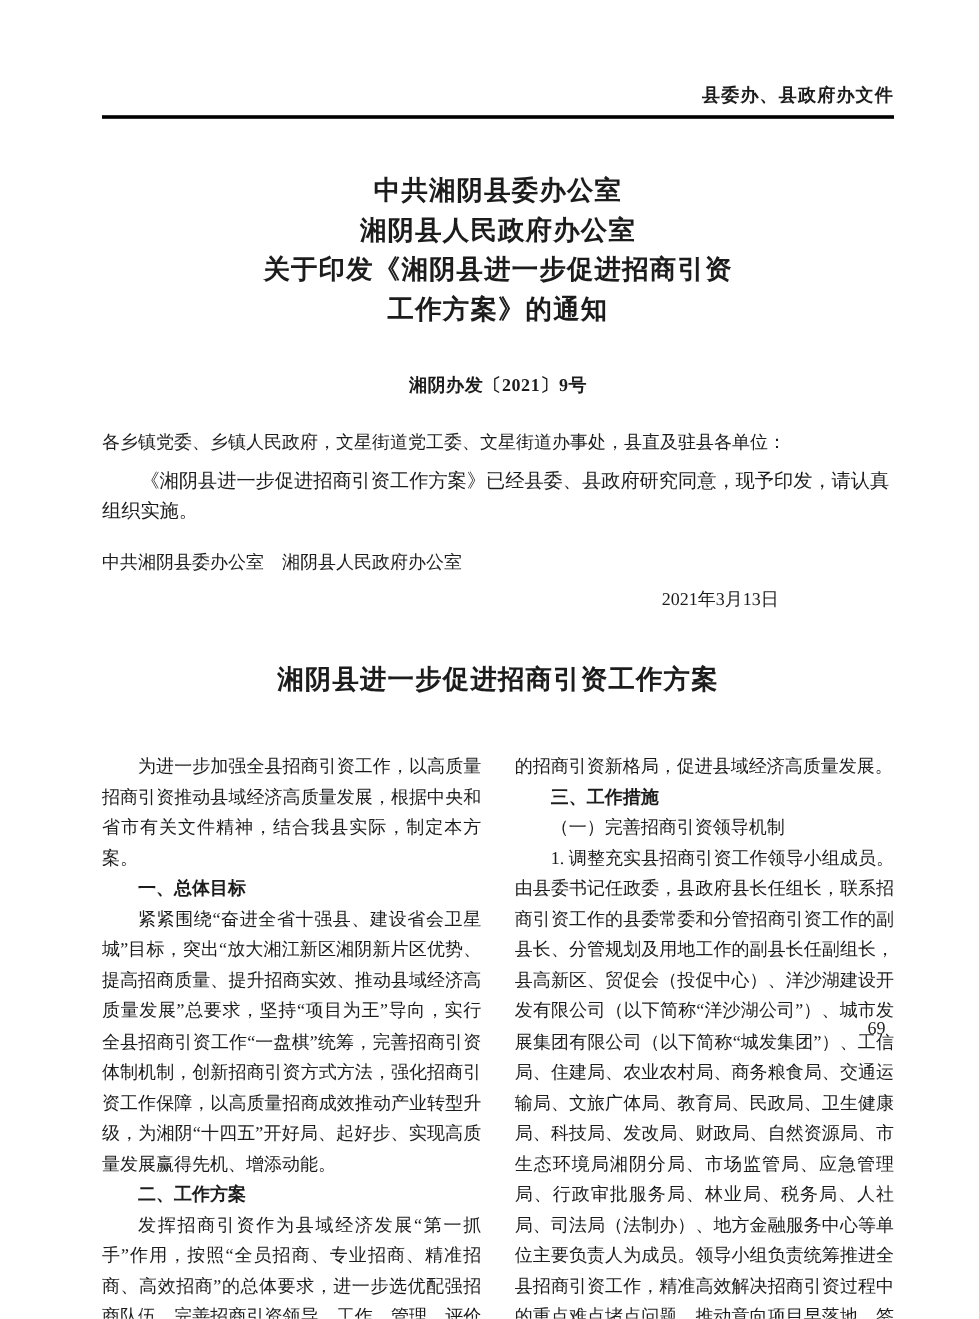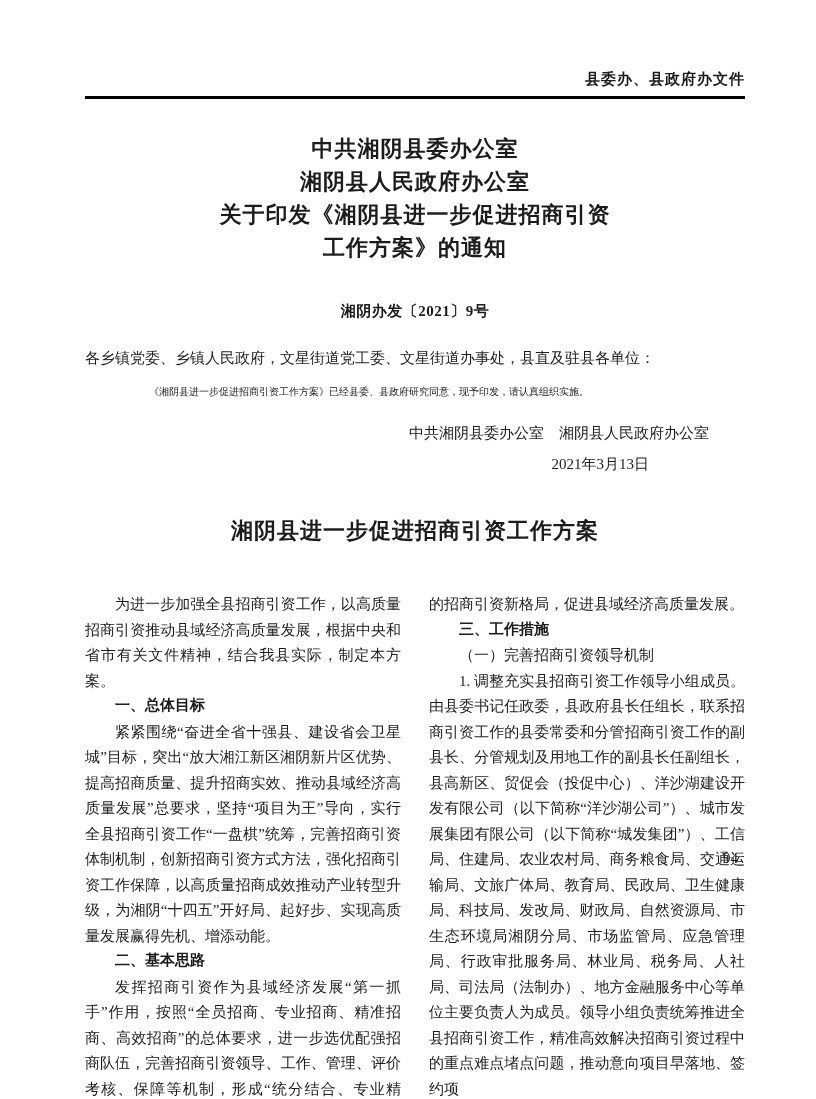--- a/index.html
+++ b/index.html
@@ -26,21 +26,21 @@
     font-size: 15px;
     letter-spacing: 1px;
     padding-bottom: 7px;
   }
   .header-rule {
     width: 100%;
     border-bottom: 3px solid #000;
   }
   
   .notice-title {
-    margin-top: 33px;
+    margin-top: 43px;
     text-align: center;
     font-weight: bold;
     font-size: 22px;
     line-height: 33px;
     letter-spacing: 1px;
   }
   .doc-number {
     margin-top: 38px;
     text-align: center;
     font-weight: bold;
@@ -48,29 +48,27 @@
     letter-spacing: 0.5px;
   }
   .salutation {
     margin-top: 26px;
     font-size: 15px;
     line-height: 25px;
     font-family: Liberation Mono, monospace;
   }
   .notice-body {
     margin-top: 7px;
-    font-size: 10px;
+    font-size: 16px;
     line-height: 25px;
     text-indent: 2em;
-    margin-left: 44px;
   }
   .signature {
     margin-top: 20px;
     font-size: 15px;
-    text-align: right;
     padding-right: 36px;
   }
   .sign-date {
     margin-top: 12px;
     font-size: 15px;
     text-align: right;
     padding-right: 96px;
   }
   
   .plan-title {
@@ -135,28 +133,28 @@
   <p class="sign-date">2021年3月13日</p>
 
   <h1 class="plan-title">湘阴县进一步促进招商引资工作方案</h1>
 
   <div class="columns">
 
     <div class="col">
       <p class="indent">为进一步加强全县招商引资工作，以高质量招商引资推动县域经济高质量发展，根据中央和省市有关文件精神，结合我县实际，制定本方案。</p>
       <p class="indent col-heading">一、总体目标</p>
       <p class="indent">紧紧围绕“奋进全省十强县、建设省会卫星城”目标，突出“放大湘江新区湘阴新片区优势、提高招商质量、提升招商实效、推动县域经济高质量发展”总要求，坚持“项目为王”导向，实行全县招商引资工作“一盘棋”统筹，完善招商引资体制机制，创新招商引资方式方法，强化招商引资工作保障，以高质量招商成效推动产业转型升级，为湘阴“十四五”开好局、起好步、实现高质量发展赢得先机、增添动能。</p>
-      <p class="indent col-heading">二、基本思路</p>
+      <p class="indent col-heading">二、工作方案</p>
       <p class="indent">发挥招商引资作为县域经济发展“第一抓手”作用，按照“全员招商、专业招商、精准招商、高效招商”的总体要求，进一步选优配强招商队伍，完善招商引资领导、工作、管理、评价考核、保障等机制，形成“统分结合、专业精干、务实高效”</p>
     </div>
 
     <div class="col">
       <p>的招商引资新格局，促进县域经济高质量发展。</p>
       <p class="indent col-heading">三、工作措施</p>
       <p class="indent sub-heading">（一）完善招商引资领导机制</p>
       <p class="indent">1. 调整充实县招商引资工作领导小组成员。由县委书记任政委，县政府县长任组长，联系招商引资工作的县委常委和分管招商引资工作的副县长、分管规划及用地工作的副县长任副组长，县高新区、贸促会（投促中心）、洋沙湖建设开发有限公司（以下简称“洋沙湖公司”）、城市发展集团有限公司（以下简称“城发集团”）、工信局、住建局、农业农村局、商务粮食局、交通运输局、文旅广体局、教育局、民政局、卫生健康局、科技局、发改局、财政局、自然资源局、市生态环境局湘阴分局、市场监管局、应急管理局、行政审批服务局、林业局、税务局、人社局、司法局（法制办）、地方金融服务中心等单位主要负责人为成员。领导小组负责统筹推进全县招商引资工作，精准高效解决招商引资过程中的重点难点堵点问题，推动意向项目早落地、签约项</p>
     </div>
 
   </div>
 
-  <div class="page-number">94</div>
+  <div class="page-number">69</div>
 
 </div>
 
 </body></html>

